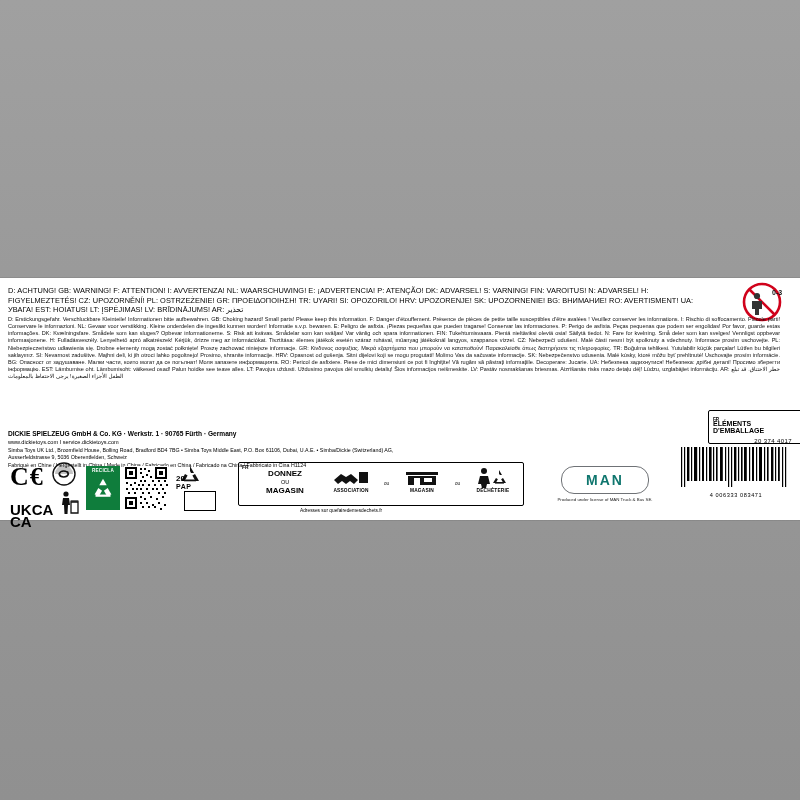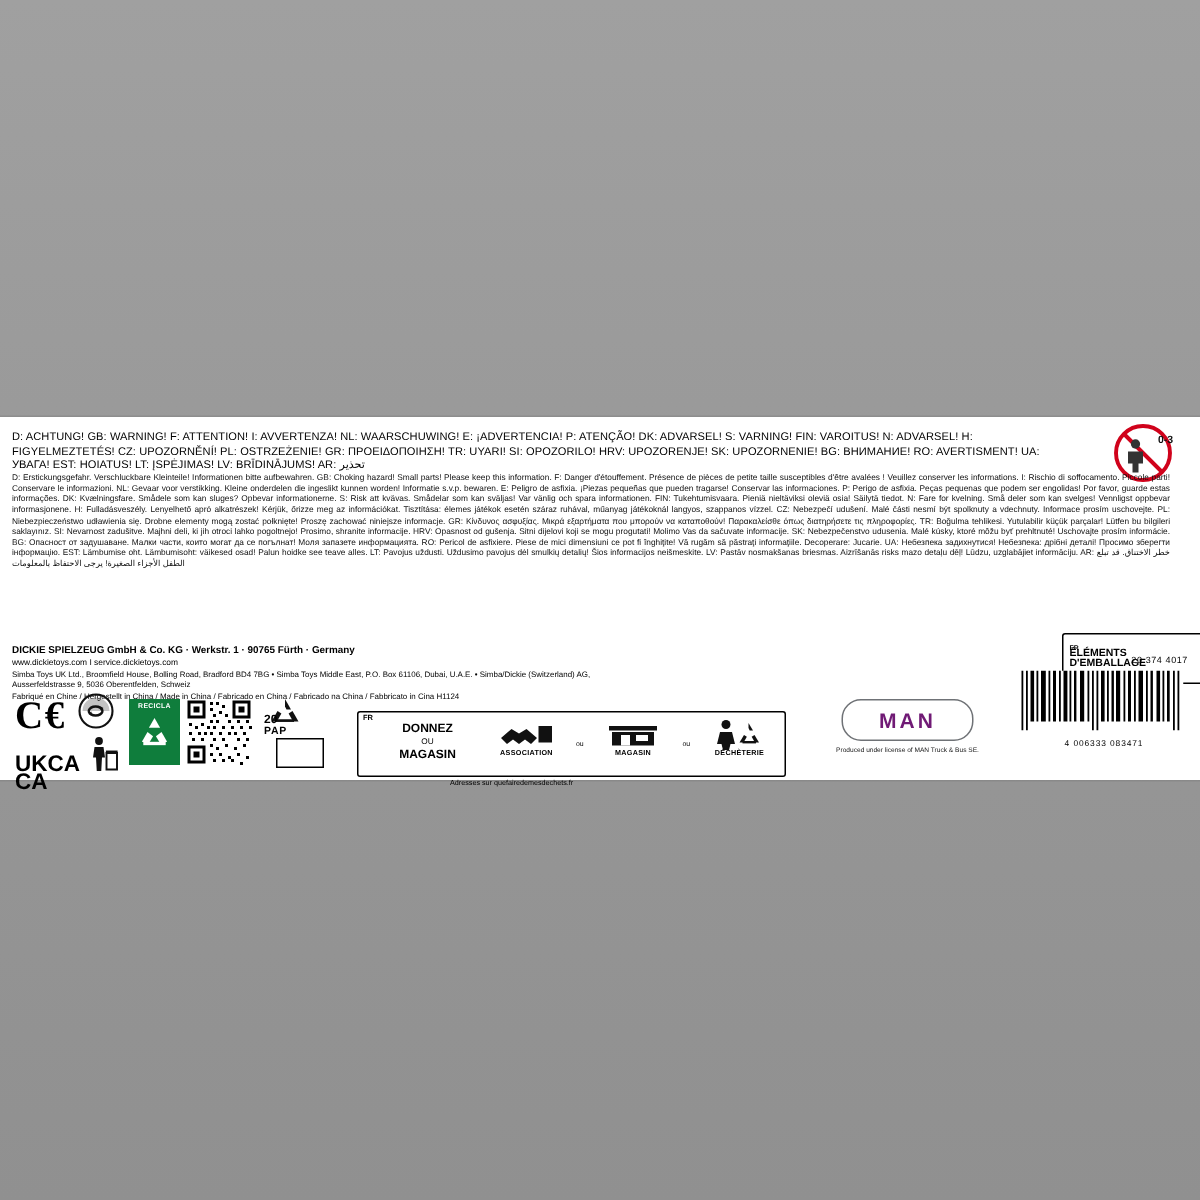--- a/index.html
+++ b/index.html
@@ -186,21 +186,21 @@
   .pap .box {
     width: 30px;
     height: 18px;
     margin: 1px auto 0;
     border: 1px solid #000;
   }
   
   .triman {
     position: absolute;
     left: 238px;
-    top: 12px;
+    top: 0;
     width: 290px;
     height: 58px;
   }
   .triman .frame {
     position: absolute;
     left: 0;
     top: 2px;
     width: 286px;
     height: 44px;
     border: 1.2px solid #000;
@@ -299,21 +299,21 @@
   }
   .man .logo {
     width: 86px;
     height: 26px;
     margin: 0 auto;
     border: 1.6px solid #6f7276;
     border-radius: 13px;
     display: flex;
     align-items: center;
     justify-content: center;
-    color: #701a75;
+    color: #0f766e;
     font-size: 14px;
     font-weight: bold;
     letter-spacing: 2px;
     font-family: "Liberation Sans", sans-serif;
   }
   .man .lic {
     font-size: 4.4px;
     margin-top: 3px;
     color: #222;
   }

